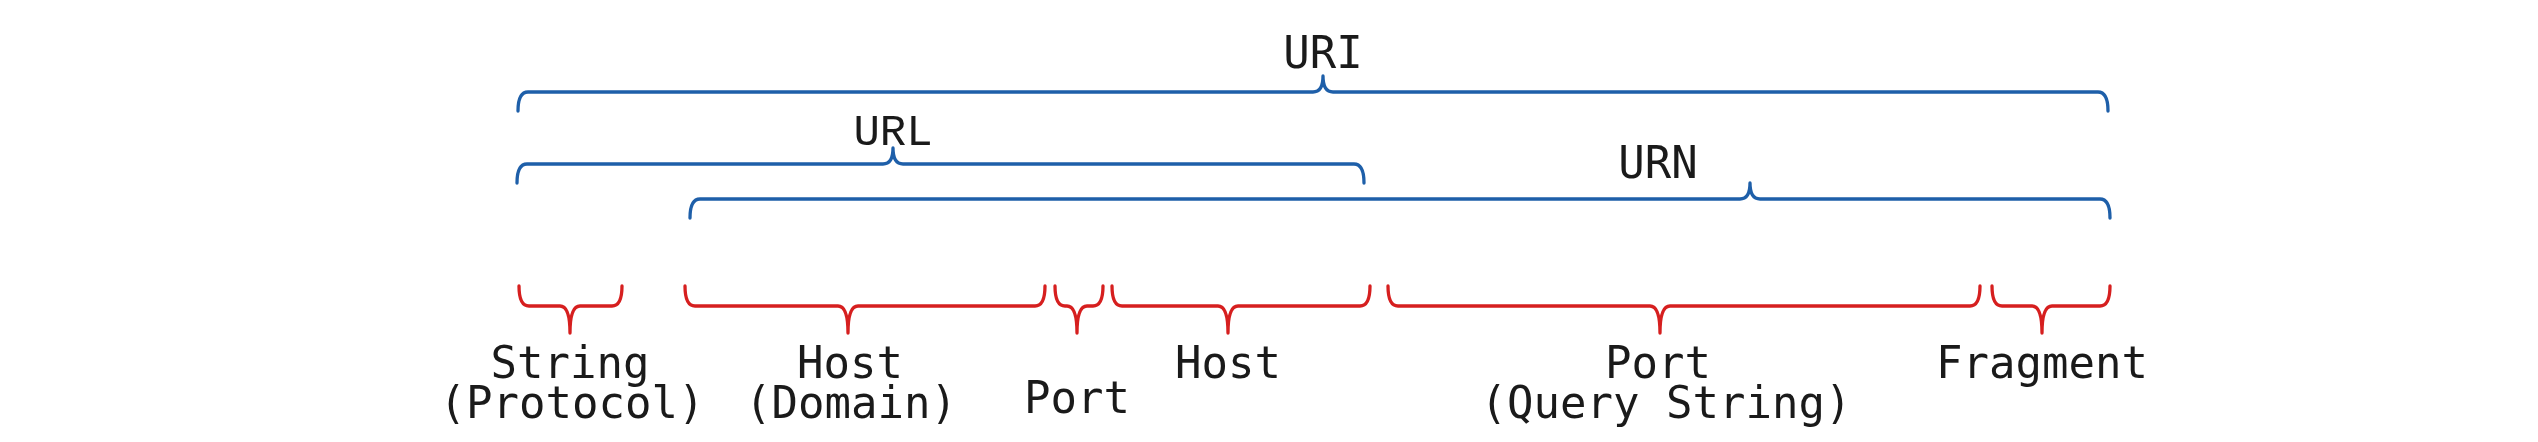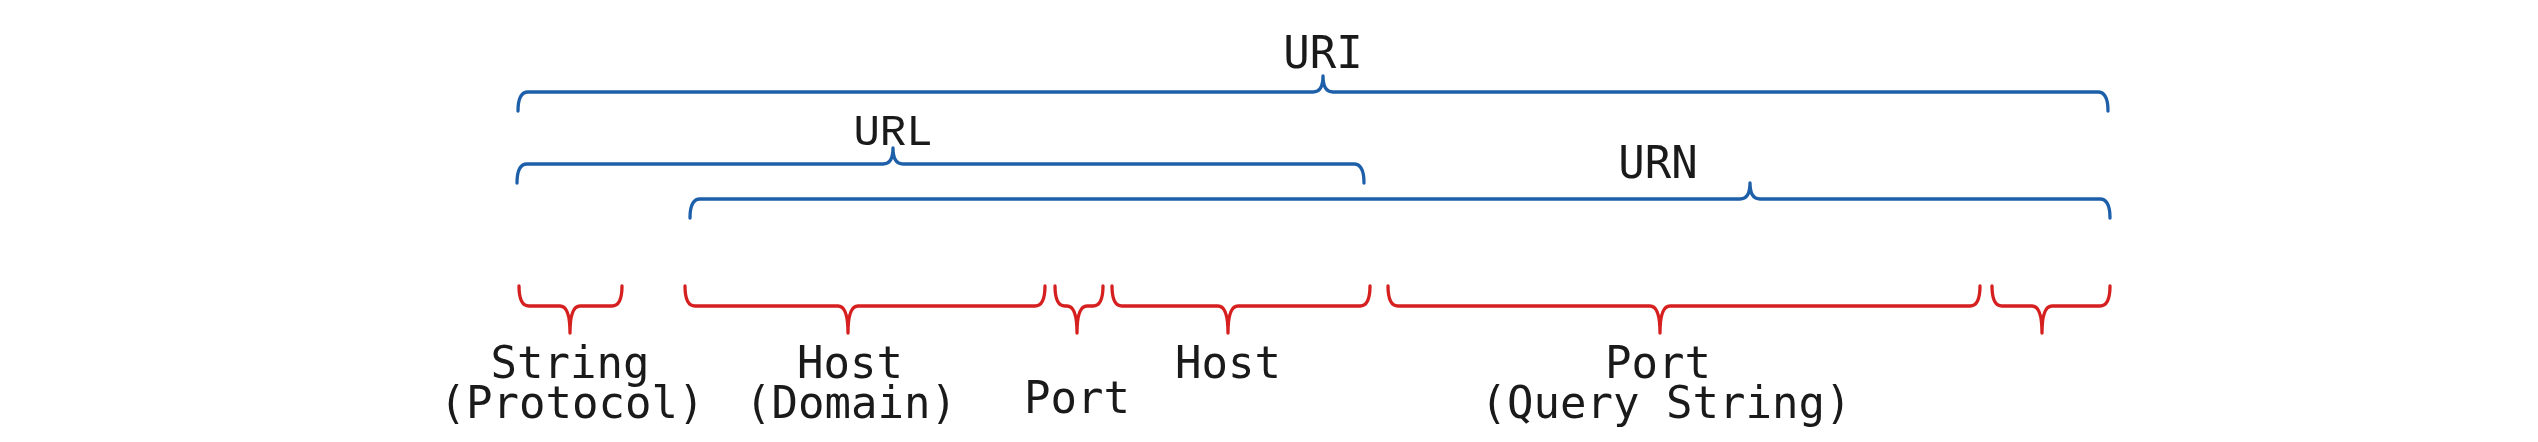--- a/index.html
+++ b/index.html
@@ -74,18 +74,19 @@
   <div class="lbl" style="left:1323px; top:36px;">URI</div>
   <div class="lbl" style="left:893px; top:116px;font-family:Liberation Mono, monospace;">URL</div>
   <div class="lbl" style="left:1658px; top:146px;">URN</div>
 
 
   <div class="lbl" style="left:570px; top:346px;">String</div>
   <div class="lbl" style="left:850px; top:346px;">Host</div>
   <div class="lbl" style="left:1077px; top:346px;margin-top:35px;">Port</div>
   <div class="lbl" style="left:1228px; top:346px;">Host</div>
   <div class="lbl" style="left:1658px; top:346px;">Port</div>
+  <div class="lbl" style="left:2042px; top:346px;">Fragment</div>
 
   <div class="lbl" style="left:572px; top:386px;">(Protocol)</div>
   <div class="lbl" style="left:851px; top:386px;">(Domain)</div>
   <div class="lbl" style="left:1666px; top:386px;">(Query String)</div>
 
 </div>
 
 </body></html>

